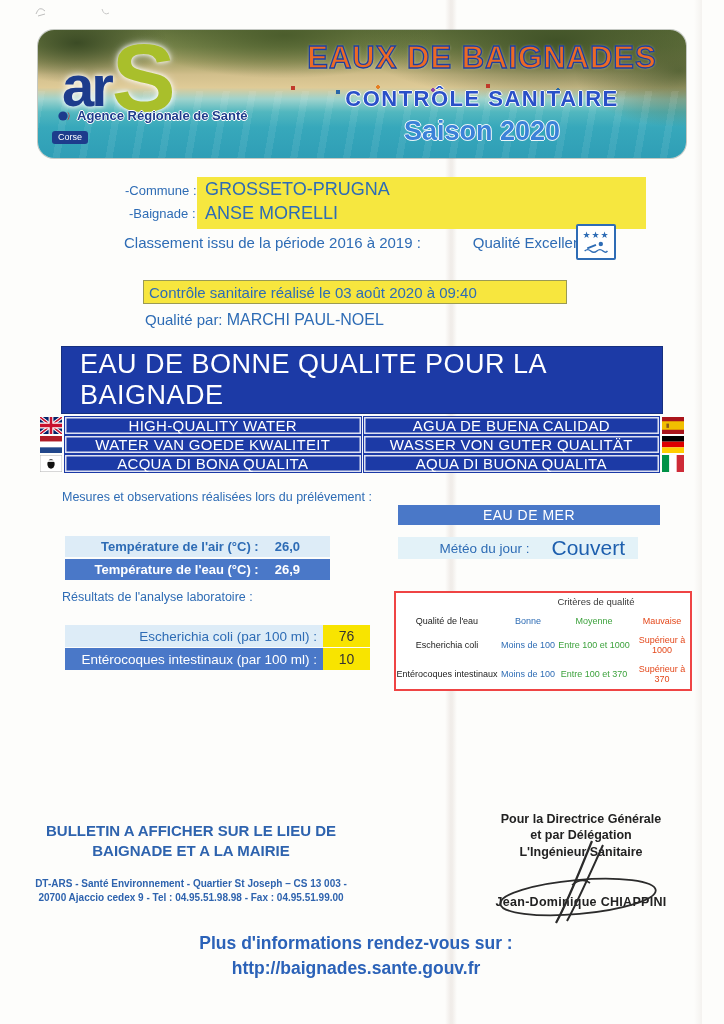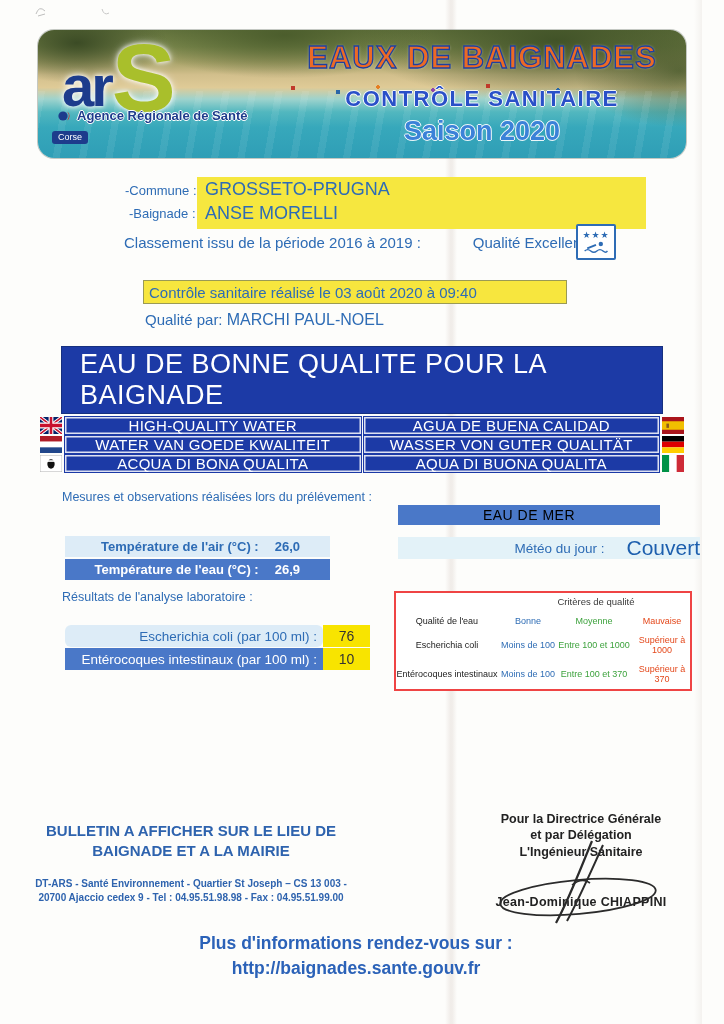--- a/index.html
+++ b/index.html
@@ -86,38 +86,38 @@
   .lang-row { left:40px; width:644px; height:17px; display:flex; gap:3px; }
   .lang-flag { flex:0 0 22px; height:100%; }
   .lang-flag svg { width:100%; height:100%; display:block; }
   .lang-cell { flex:1; background:#1c3aa6; color:#fff; font-size:15px; letter-spacing:.3px;
     display:flex; align-items:center; justify-content:center;
     box-shadow:inset 0 0 0 1.5px rgba(255,255,255,.85), 0 0 0 1px #1c3aa6; }
 
   
   .measures-heading { left:62px; top:490px; font-size:12.5px; }
   .seawater-bar { left:398px; top:505px; width:262px; height:20px; background:#4a78c8;
-    color:#000000; font-size:14px; display:flex; align-items:center; justify-content:center; letter-spacing:.5px; }
+    color:#ffffff; font-size:14px; display:flex; align-items:center; justify-content:center; letter-spacing:.5px; }
   .temp-row { left:65px; width:265px; height:21px; display:flex; align-items:center;
     justify-content:flex-end; gap:16px; padding-right:30px; font-size:13px;font-weight:bold; }
   .temp-air { top:536px; background:#ddecf7; }
   .temp-water { top:559px; background:#4a78c8; color:#fff; }
-  .weather-row { left:398px; top:537px; width:302px; height:22px; background:#e3f2f8;
-    display:flex; align-items:center; justify-content:flex-end; gap:22px; padding-right:0; }
+  .weather-row { left:398px; top:537px; width:240px; height:22px; background:#e3f2f8;
+    display:flex; align-items:center; justify-content:flex-end; gap:22px; padding-right:13px; }
   .weather-label { font-size:13.5px; }
   .weather-value { font-size:21px; color:#1d5fae; }
 
   
   .results-heading { left:62px; top:590px; font-size:12.5px; }
   .result-row { left:65px; height:22px; display:flex; }
   .result-row .rlabel { width:258px; display:flex; align-items:center; justify-content:flex-end;
     padding-right:6px; font-size:13.5px; }
   .result-row .rvalue { width:47px; background:#f8e400; color:#333; font-size:14px;
     display:flex; align-items:center; justify-content:center; }
-  .res1 { top:625px; } .res1 .rlabel { background:#ddecf7;border-radius:6px; }
+  .res1 { top:625px; } .res1 .rlabel { background:#ddecf7; }
   .res2 { top:648px; } .res2 .rlabel { background:#4a78c8; color:#fff; }
 
   
   .criteria { left:394px; top:591px; width:298px; font-size:9px; color:#222;
     border:2px solid #ef4444; background:#fff; padding:3px 0 5px; }
   .cr-grid { display:grid; grid-template-columns:102px 60px 72px 64px; row-gap:9px; align-items:center; text-align:center; }
   .cr-title { grid-column:2 / 5; color:#3a3a3a; font-size:9.5px; }
   .cr-param { color:#222; }
   .cr-good { color:#2f6db5; }
   .cr-medium { color:#3da23d; }

